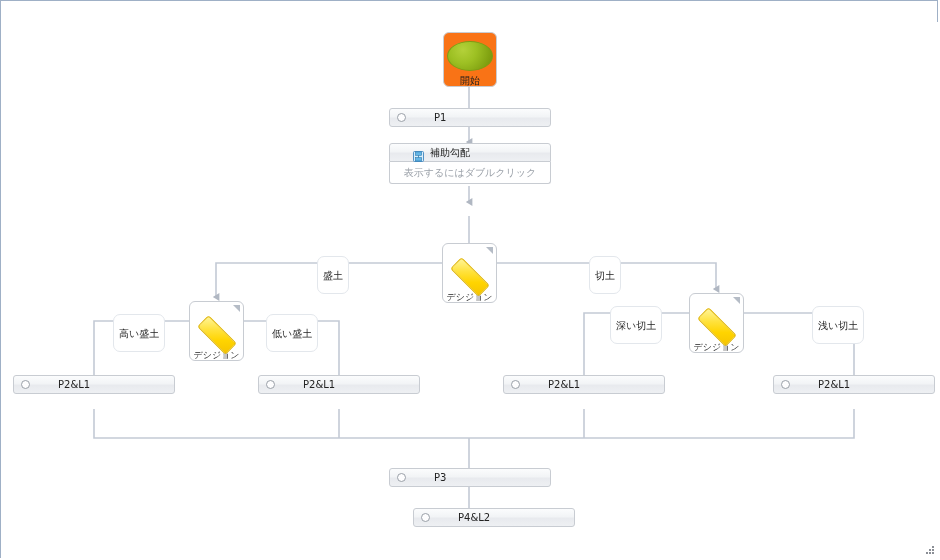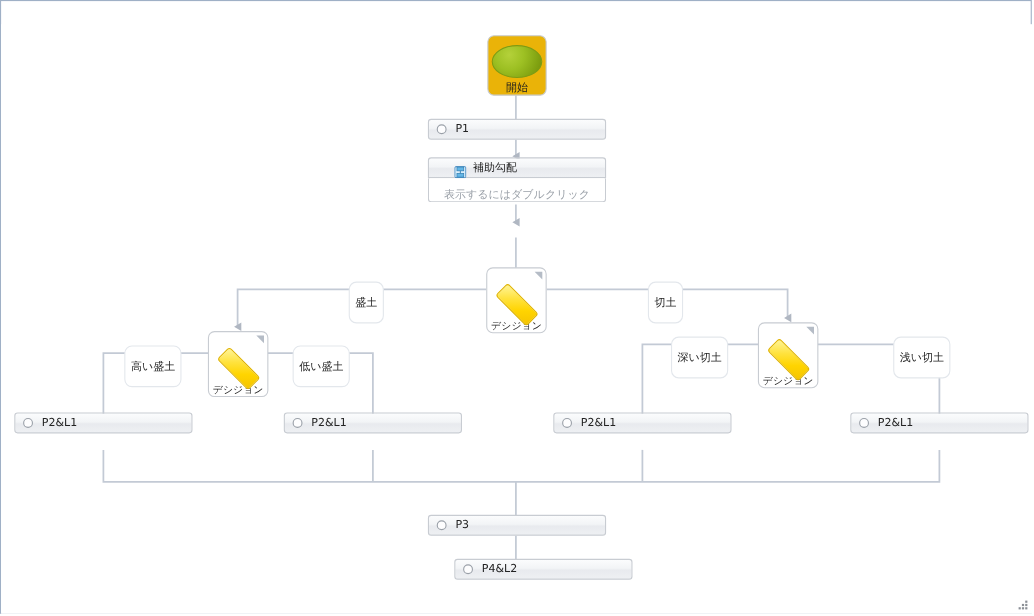--- a/index.html
+++ b/index.html
@@ -43,37 +43,38 @@
   
   .bar{
     position:absolute;
     height:19px;
     box-sizing:border-box;
     border:1px solid #c8ccd2;
     border-radius:3px;
     background:linear-gradient(to bottom,#fbfcfd 0%,#f2f4f6 45%,#e8eaee 55%,#eef0f3 100%);
     display:flex;align-items:center;
     padding-left:7px;
+    gap:20px;
   }
   .bar .dot{
     width:7px;height:7px;border-radius:50%;
     border:1px solid #9aa0a8;background:#fdfdfe;
     flex:none;margin-right:8px;
   }
   .bar .lbl{
     font-size:10px;color:#222;line-height:11px;white-space:nowrap;
   }
 
   
   .startnode{
     position:absolute;
     box-sizing:border-box;
     border:1px solid #c8ccd2;
     border-radius:6px;
-    background:#eab308;
+    background:#f97316;
     display:flex;flex-direction:column;align-items:center;
     justify-content:flex-start;
     padding-top:8px;
   }
   .startnode .ball{
     width:44px;height:44px;border-radius:50%;
     background:radial-gradient(circle at 34% 28%,#b4d13a 0%,#9dc023 38%,#7fa010 78%,#6f8d0c 100%);
     border:1px solid #7d9c14;
   }
   .startnode .cap{
@@ -122,21 +123,21 @@
     display:flex;align-items:center;padding-left:23px;
   }
   .subnode .head .sicon{
     width:11px;height:11px;position:relative;flex:none;margin-right:6px;
   }
   .subnode .head .lbl{font-size:10px;color:#222;line-height:11px;white-space:nowrap;}
   .subnode .body{
     height:22px;box-sizing:border-box;
     border:1px solid #c8ccd2;border-top:none;border-radius:0 0 3px 3px;
     background:#ffffff;
-    display:flex;align-items:flex-end;justify-content:center;
+    display:flex;align-items:center;justify-content:center;
   }
   .subnode .body .hint{
     font-size:10px;color:#9aa0a8;line-height:11px;white-space:nowrap;
   }
 
   
   .edgelabel{
     position:absolute;
     background:#ffffff;
     border:1px solid #e3e7ec;

